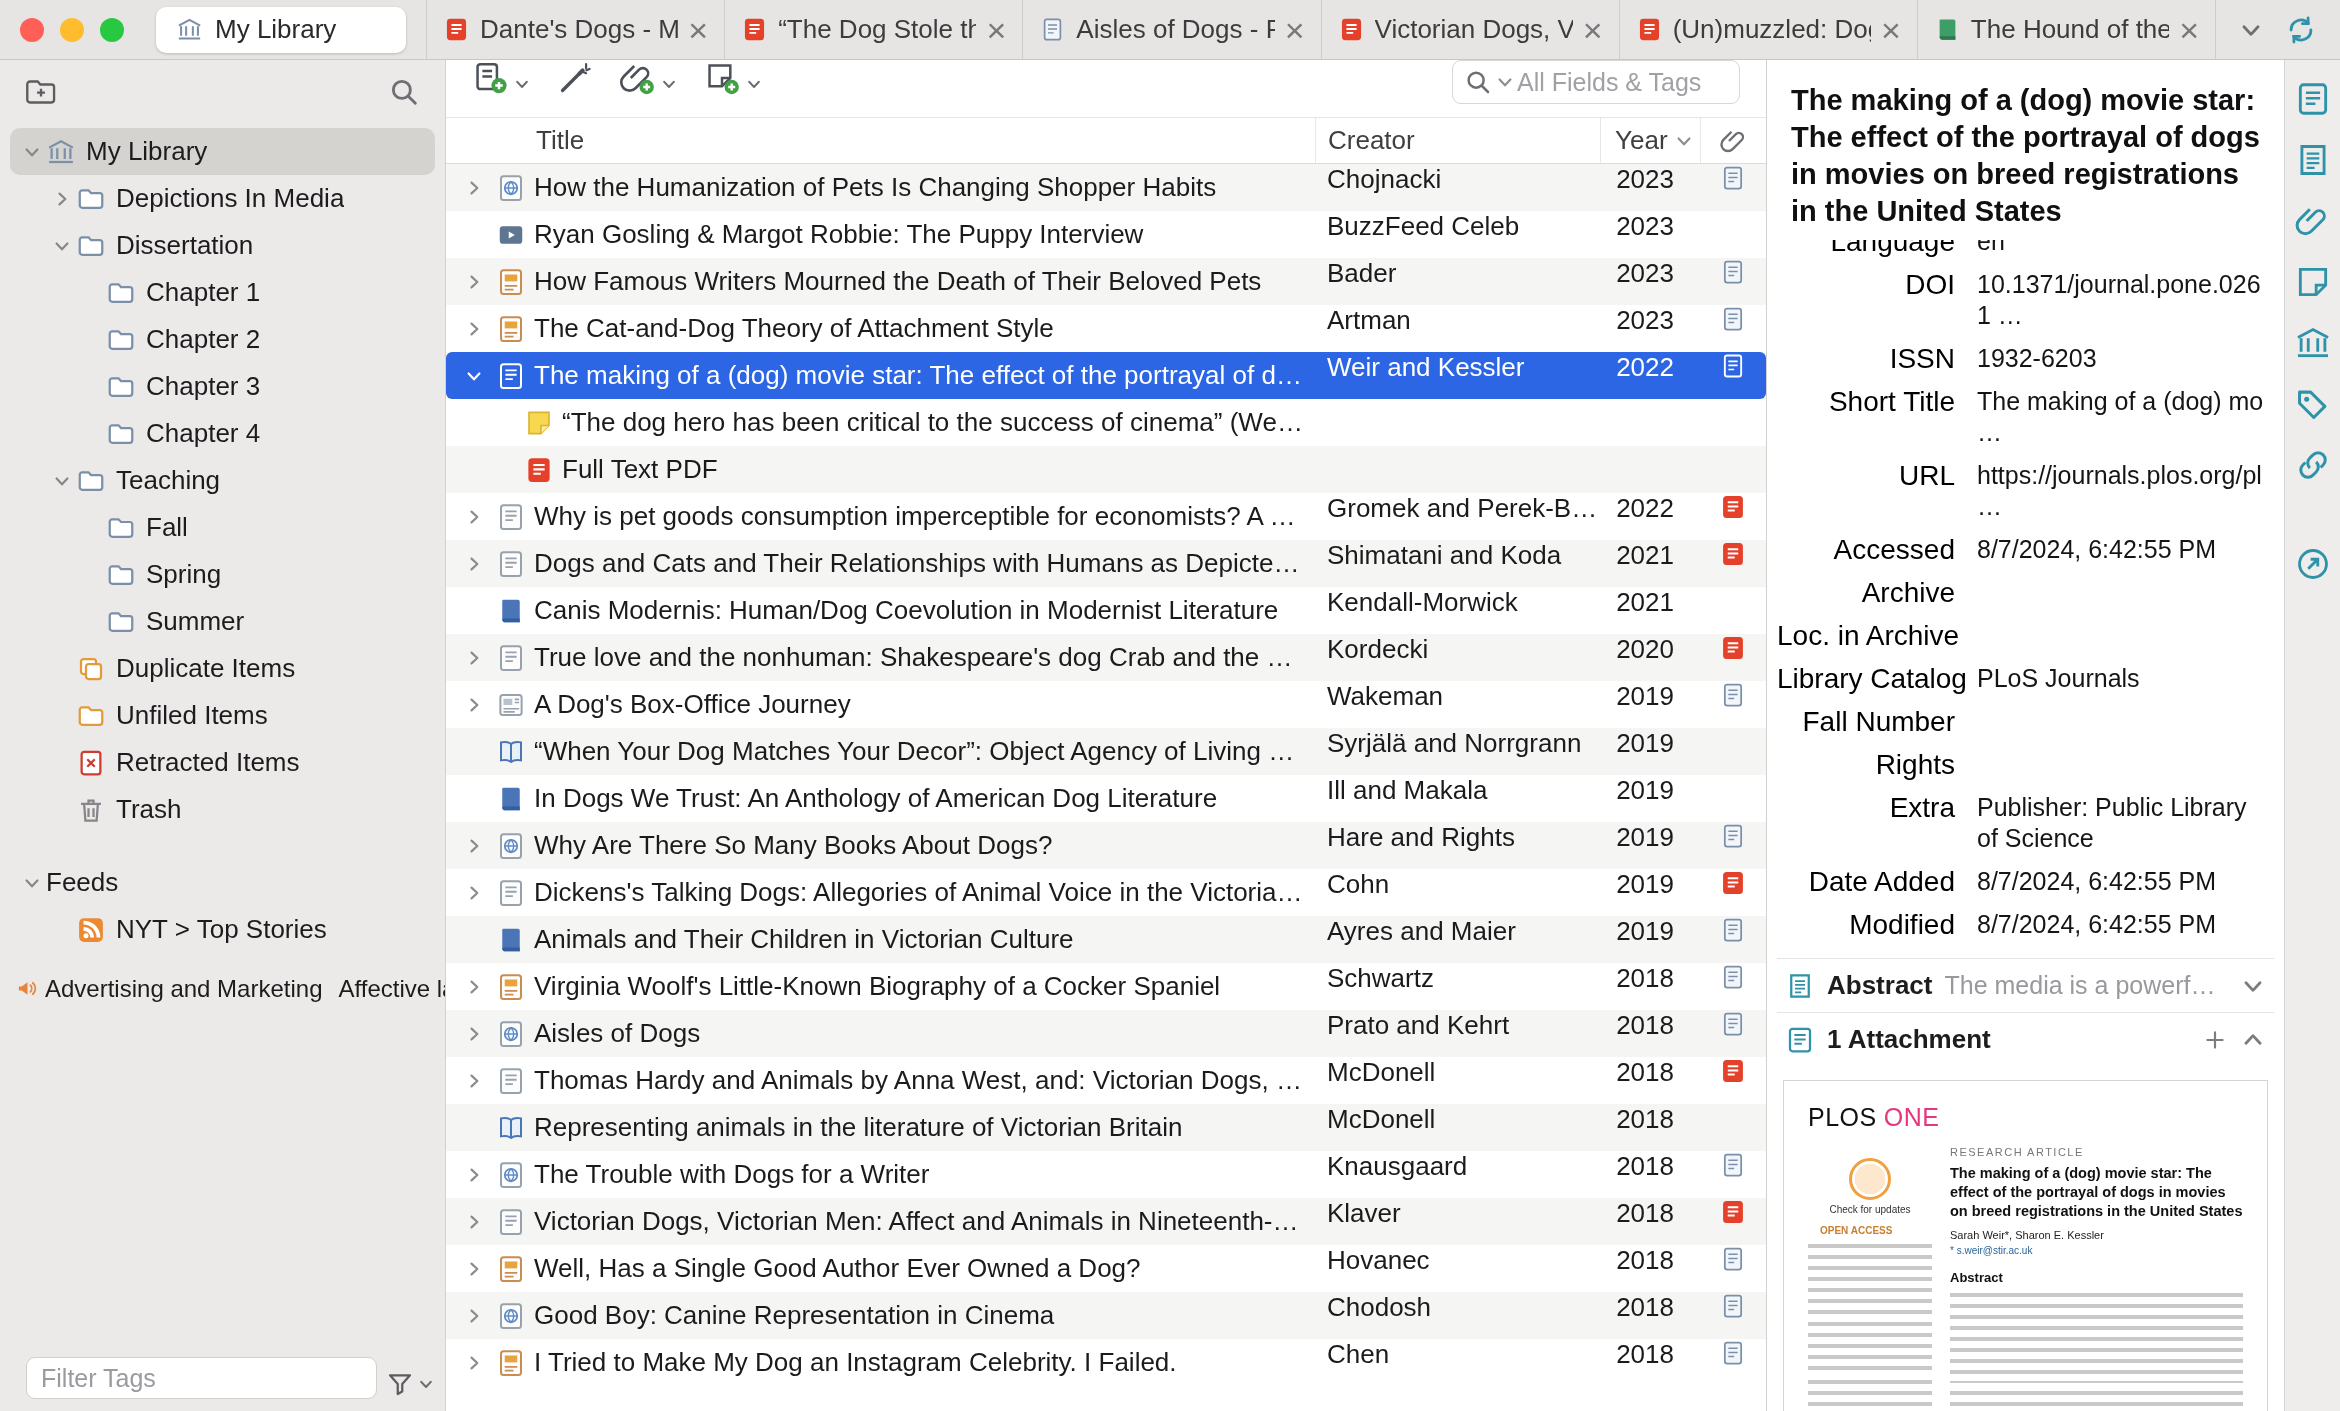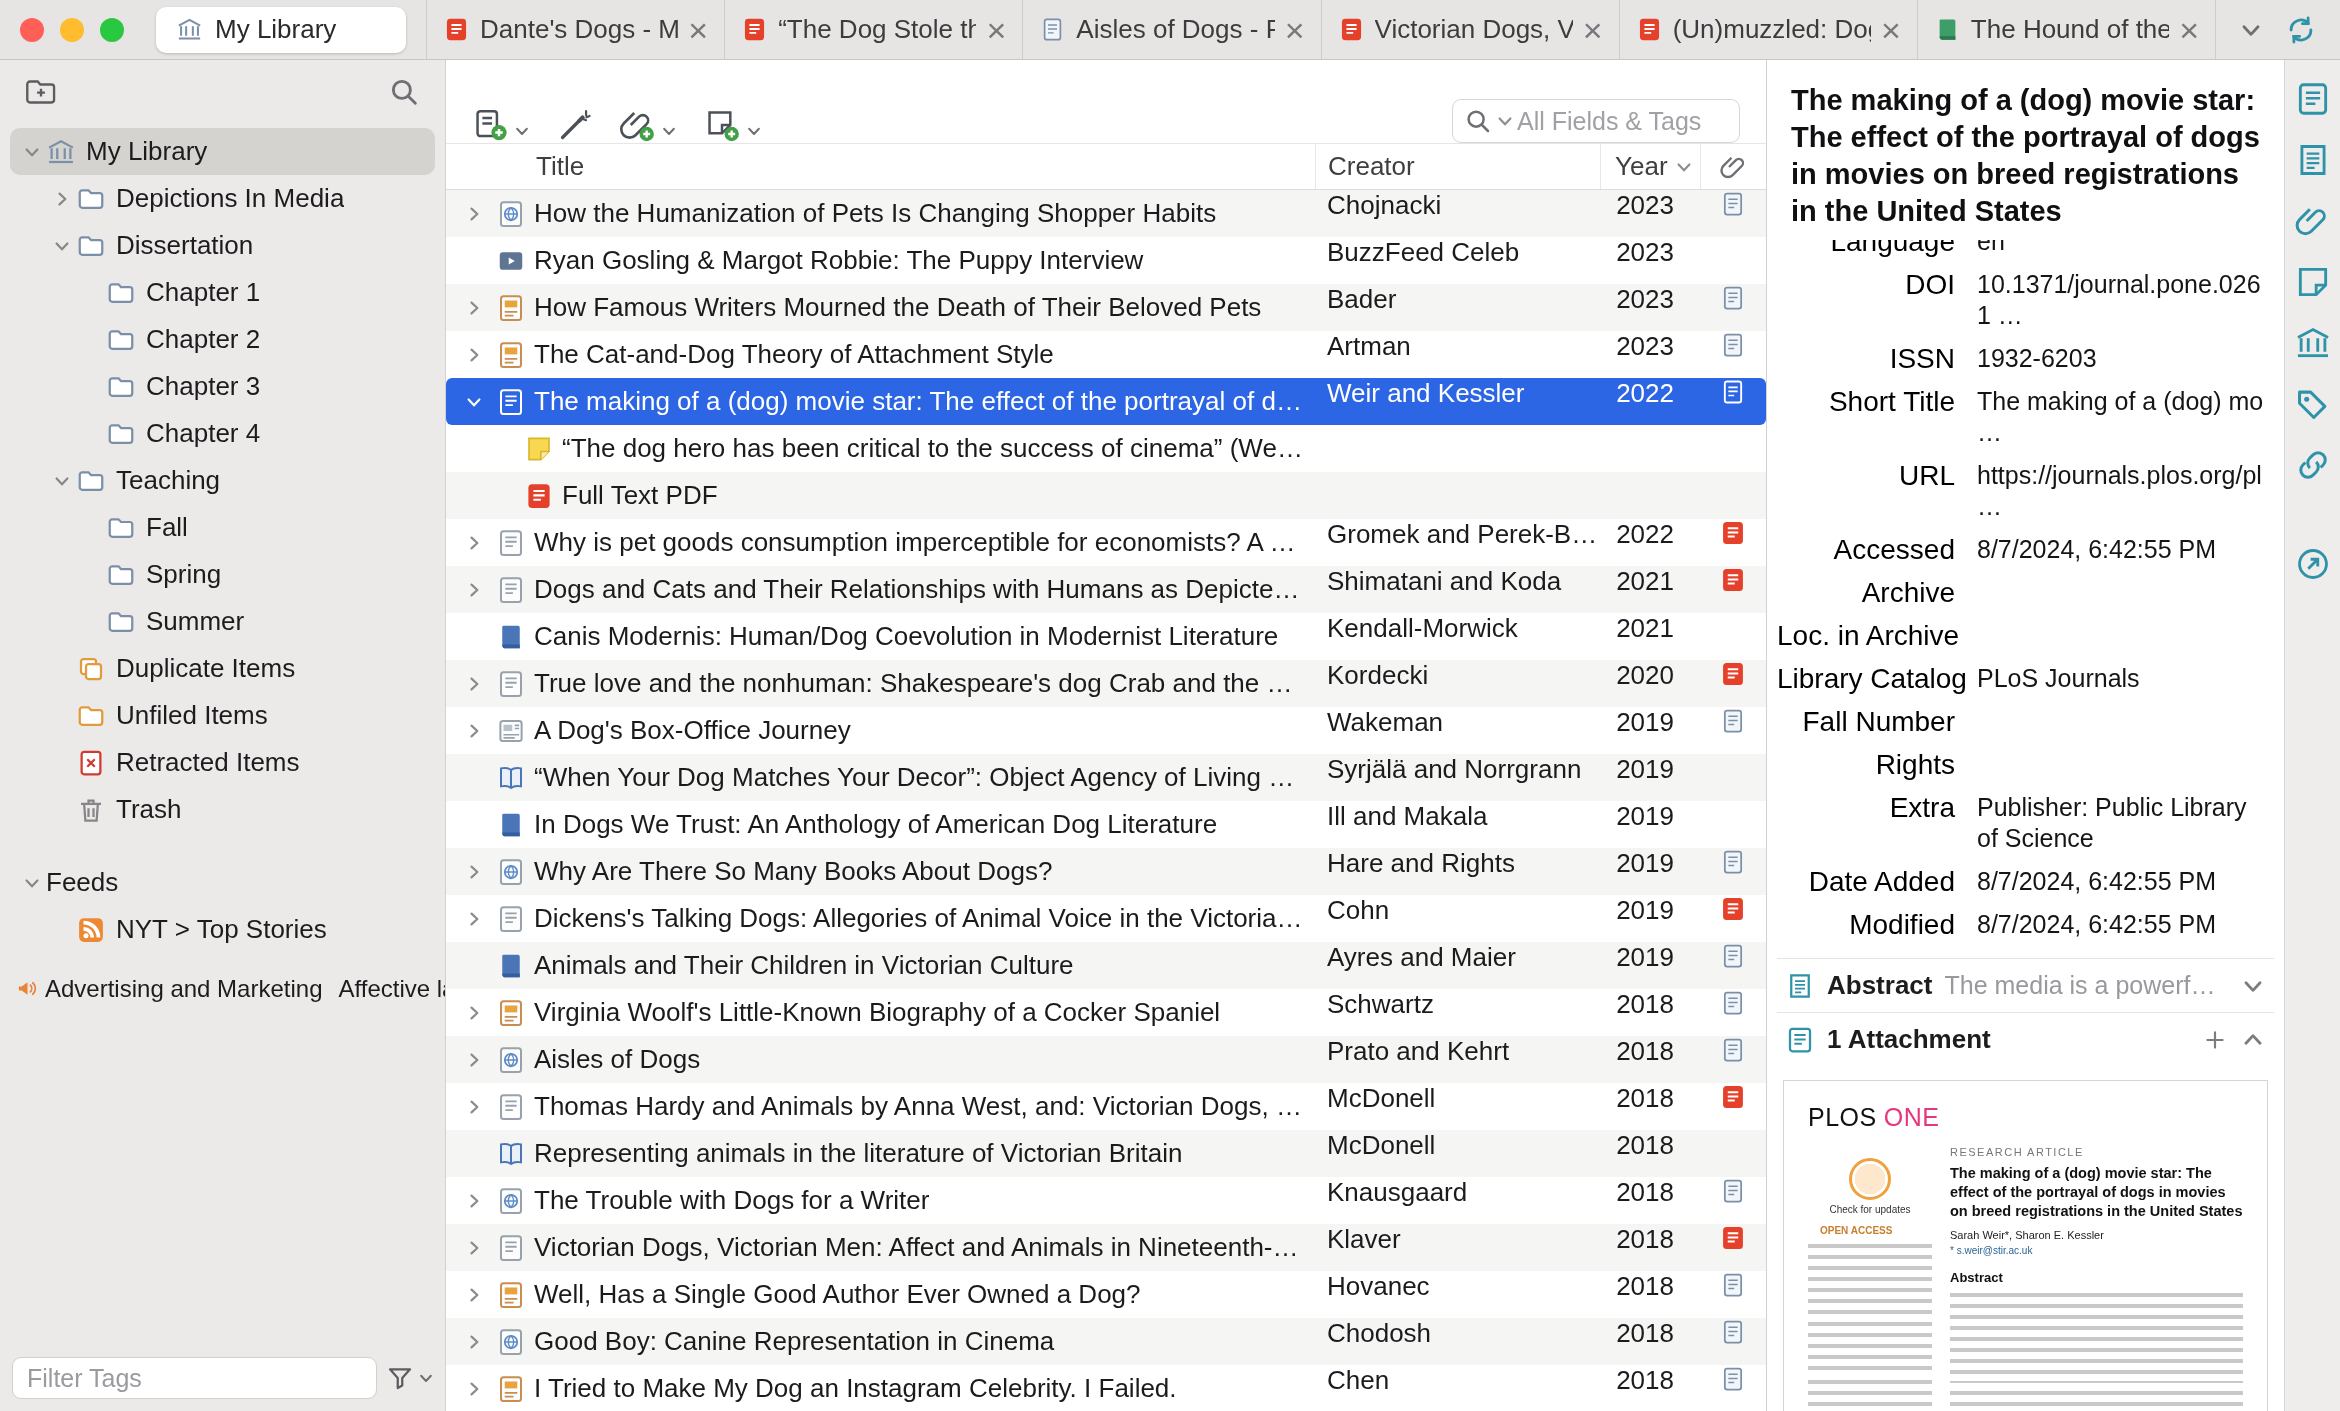--- a/index.html
+++ b/index.html
@@ -38,29 +38,29 @@
   .trow{height:47px;display:flex;align-items:center;margin:0 10px;border-radius:10px;font-size:26px;color:#1c1c1e}
   .trow.sel{background:#d5d3d0}
   .twisty{width:28px;flex:none;display:flex;justify-content:center;color:#86868b}
   .twisty svg{width:20px;height:20px}
   .icon.tr{width:30px;height:30px;flex:none;margin-right:10px}
   .tlabel{white-space:nowrap;overflow:hidden}
   .tspacer{height:26px}
   .tagcloud{padding:18px 16px 0 16px;font-size:24px;line-height:36px;color:#1c1c1e}
   .tag{display:inline;margin-right:16px;white-space:nowrap}
   .icon.tagi{width:23px;height:23px;vertical-align:-3px;margin-right:6px;display:inline-flex}
-  .tagfilter{position:absolute;bottom:12px;left:12px;right:10px;display:flex;align-items:center;gap:8px}
+  .tagfilter{position:absolute;bottom:12px;left:26px;right:10px;display:flex;align-items:flex-end;gap:8px}
   .tagfilter-input{flex:1;min-width:0;height:42px;border-radius:9px;border:1px solid #d1d0ce;background:#fff;padding:0 14px;font-size:25px;color:#333;outline:none}
   .tagfilter-input::placeholder{color:#9a9aa0}
   .filtericons{display:flex;align-items:center;gap:2px;color:#5c5c61}
   .icon.small{width:30px;height:30px}
   .icon.xxs{width:18px;height:18px;color:#6e6e73}
 
   
-  .toolbar{height:84px;flex:none;border-bottom:1px solid #e7e6e4;display:flex;align-items:flex-end;padding:0 26px;gap:26px}
+  .toolbar{height:58px;flex:none;border-bottom:1px solid #e7e6e4;display:flex;align-items:flex-start;padding:0 26px;gap:26px}
   .tool-btn{display:inline-flex;align-items:center;gap:5px;color:#4c5058}
   .ticon{width:36px;height:36px;display:inline-flex}
   .tchev{width:18px;height:18px;display:inline-flex;color:#6e6e73;margin-top:12px}
   .searchbox{margin-left:auto;width:288px;height:44px;border:1px solid #d8d7d5;border-radius:9px;display:flex;align-items:center;padding:0 10px;gap:2px;background:#fff}
   .searchbox input{border:none;outline:none;flex:1;min-width:0;font-size:25px;color:#333;background:transparent}
   .searchbox input::placeholder{color:#a0a0a5}
   .icon.s{width:30px;height:30px}
   .icon.xs{width:20px;height:20px;color:#8d8d92}
 
   

